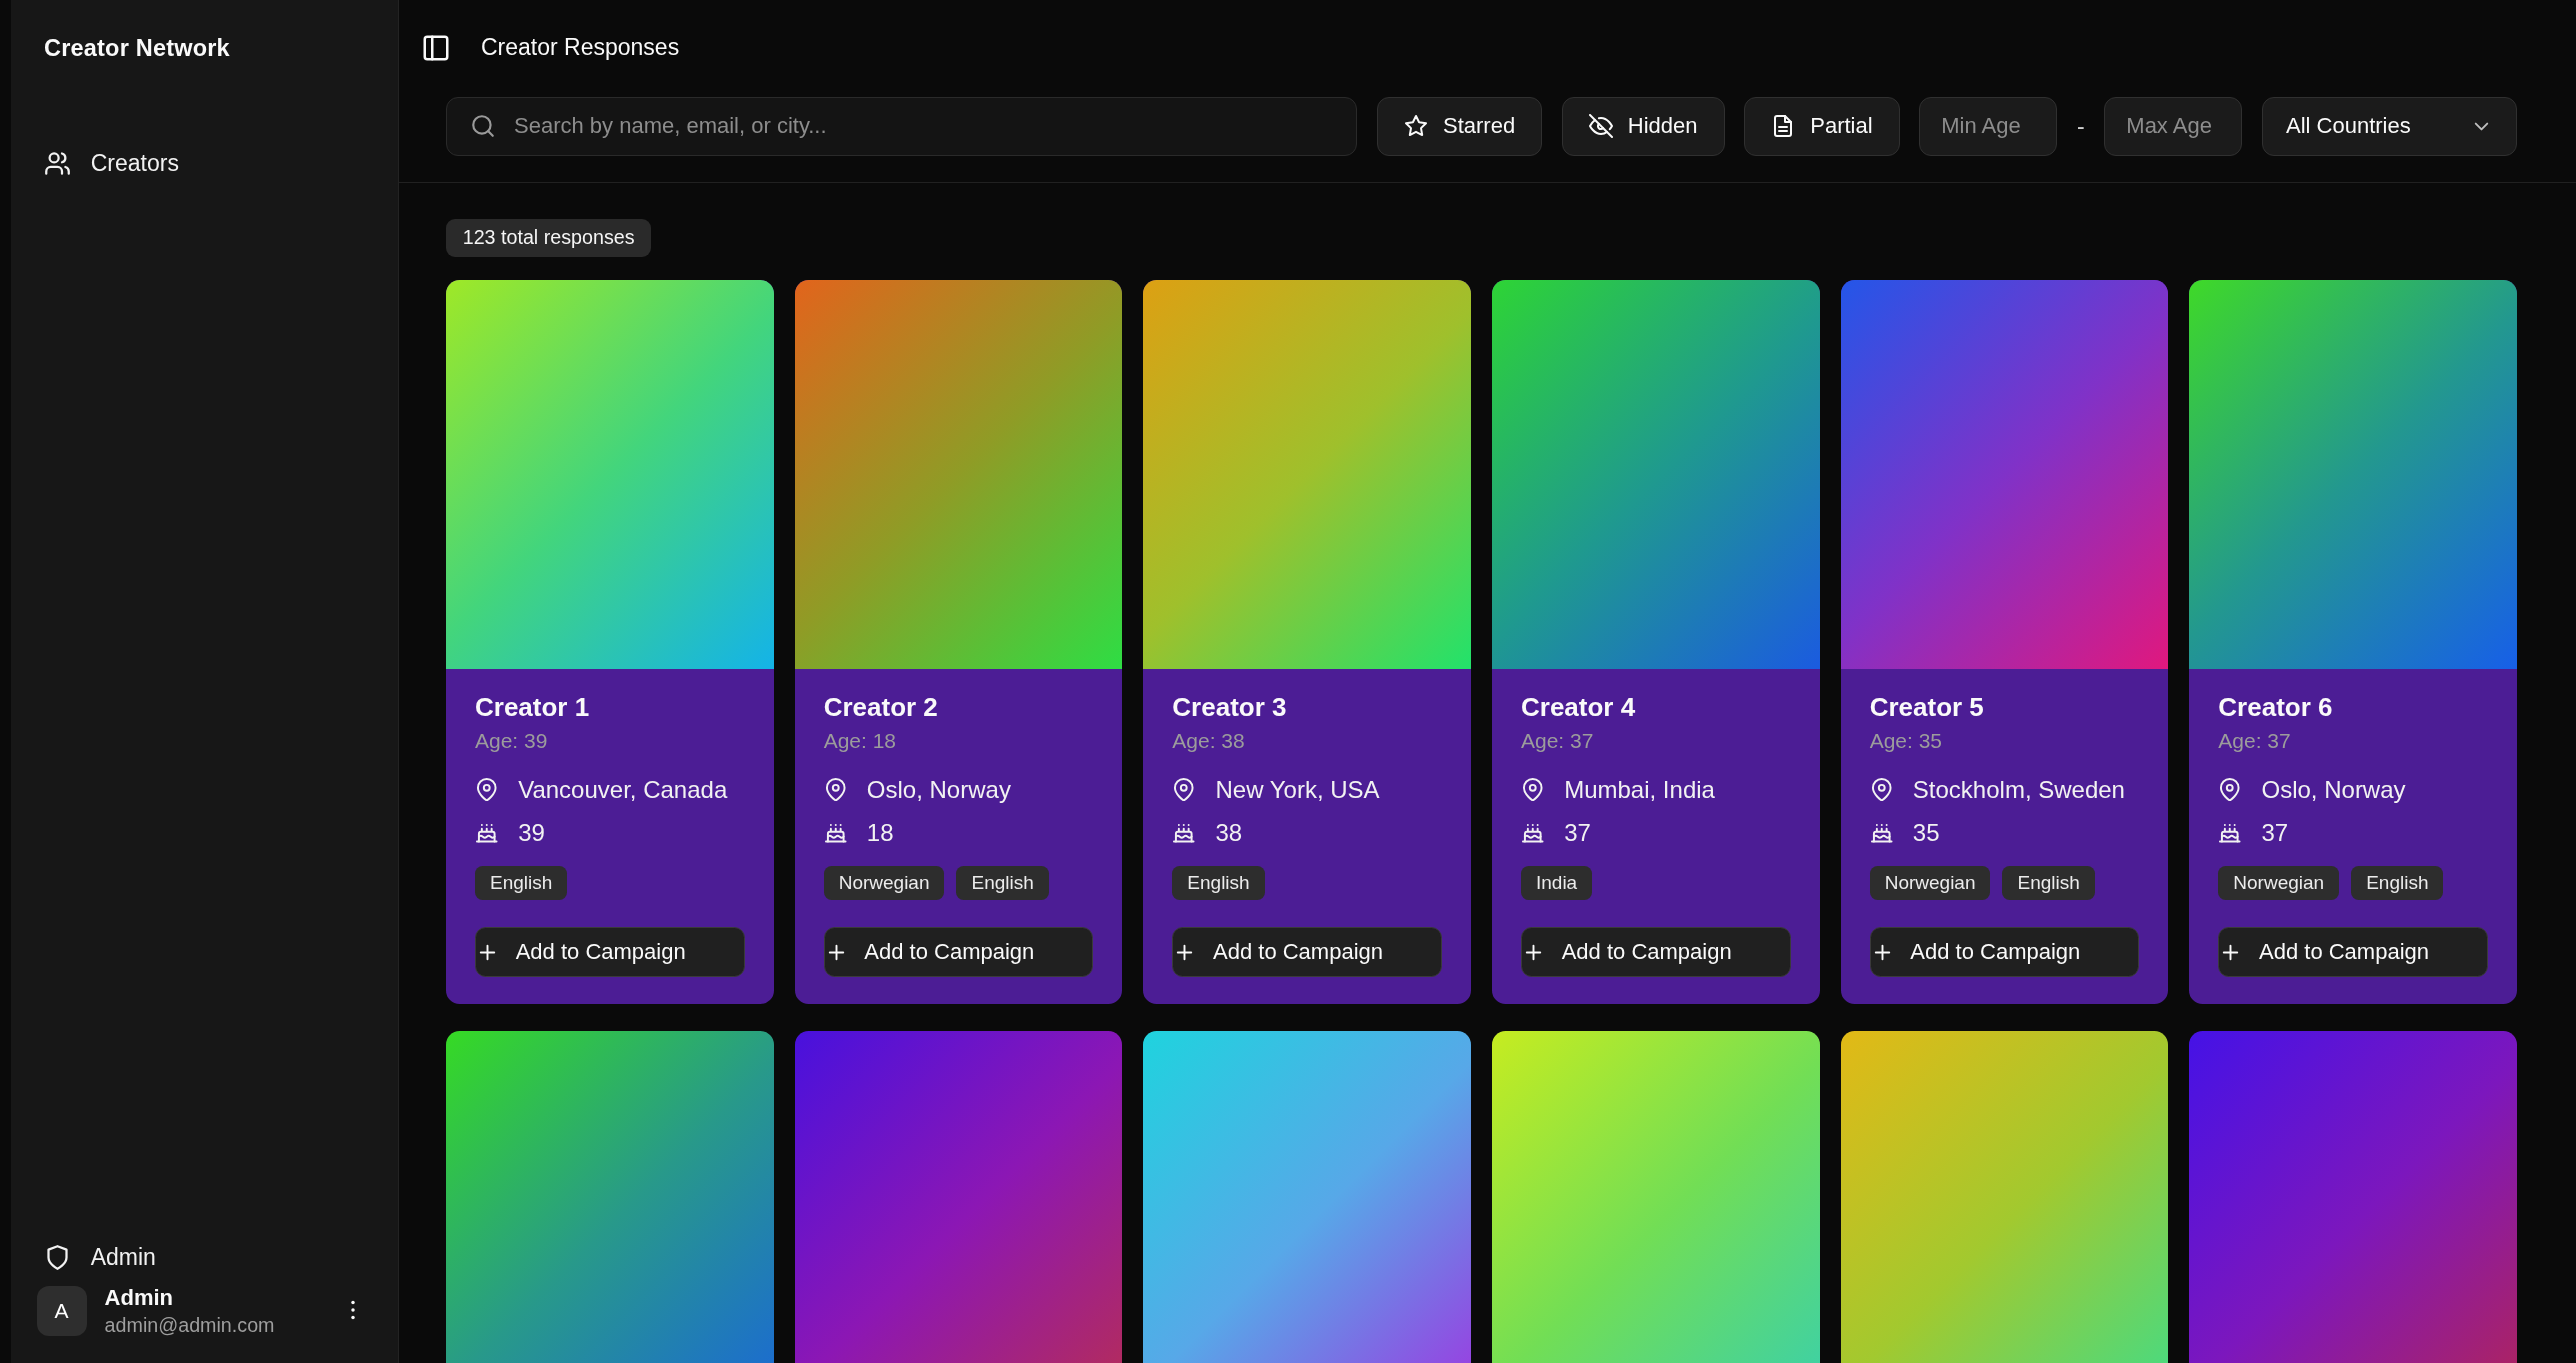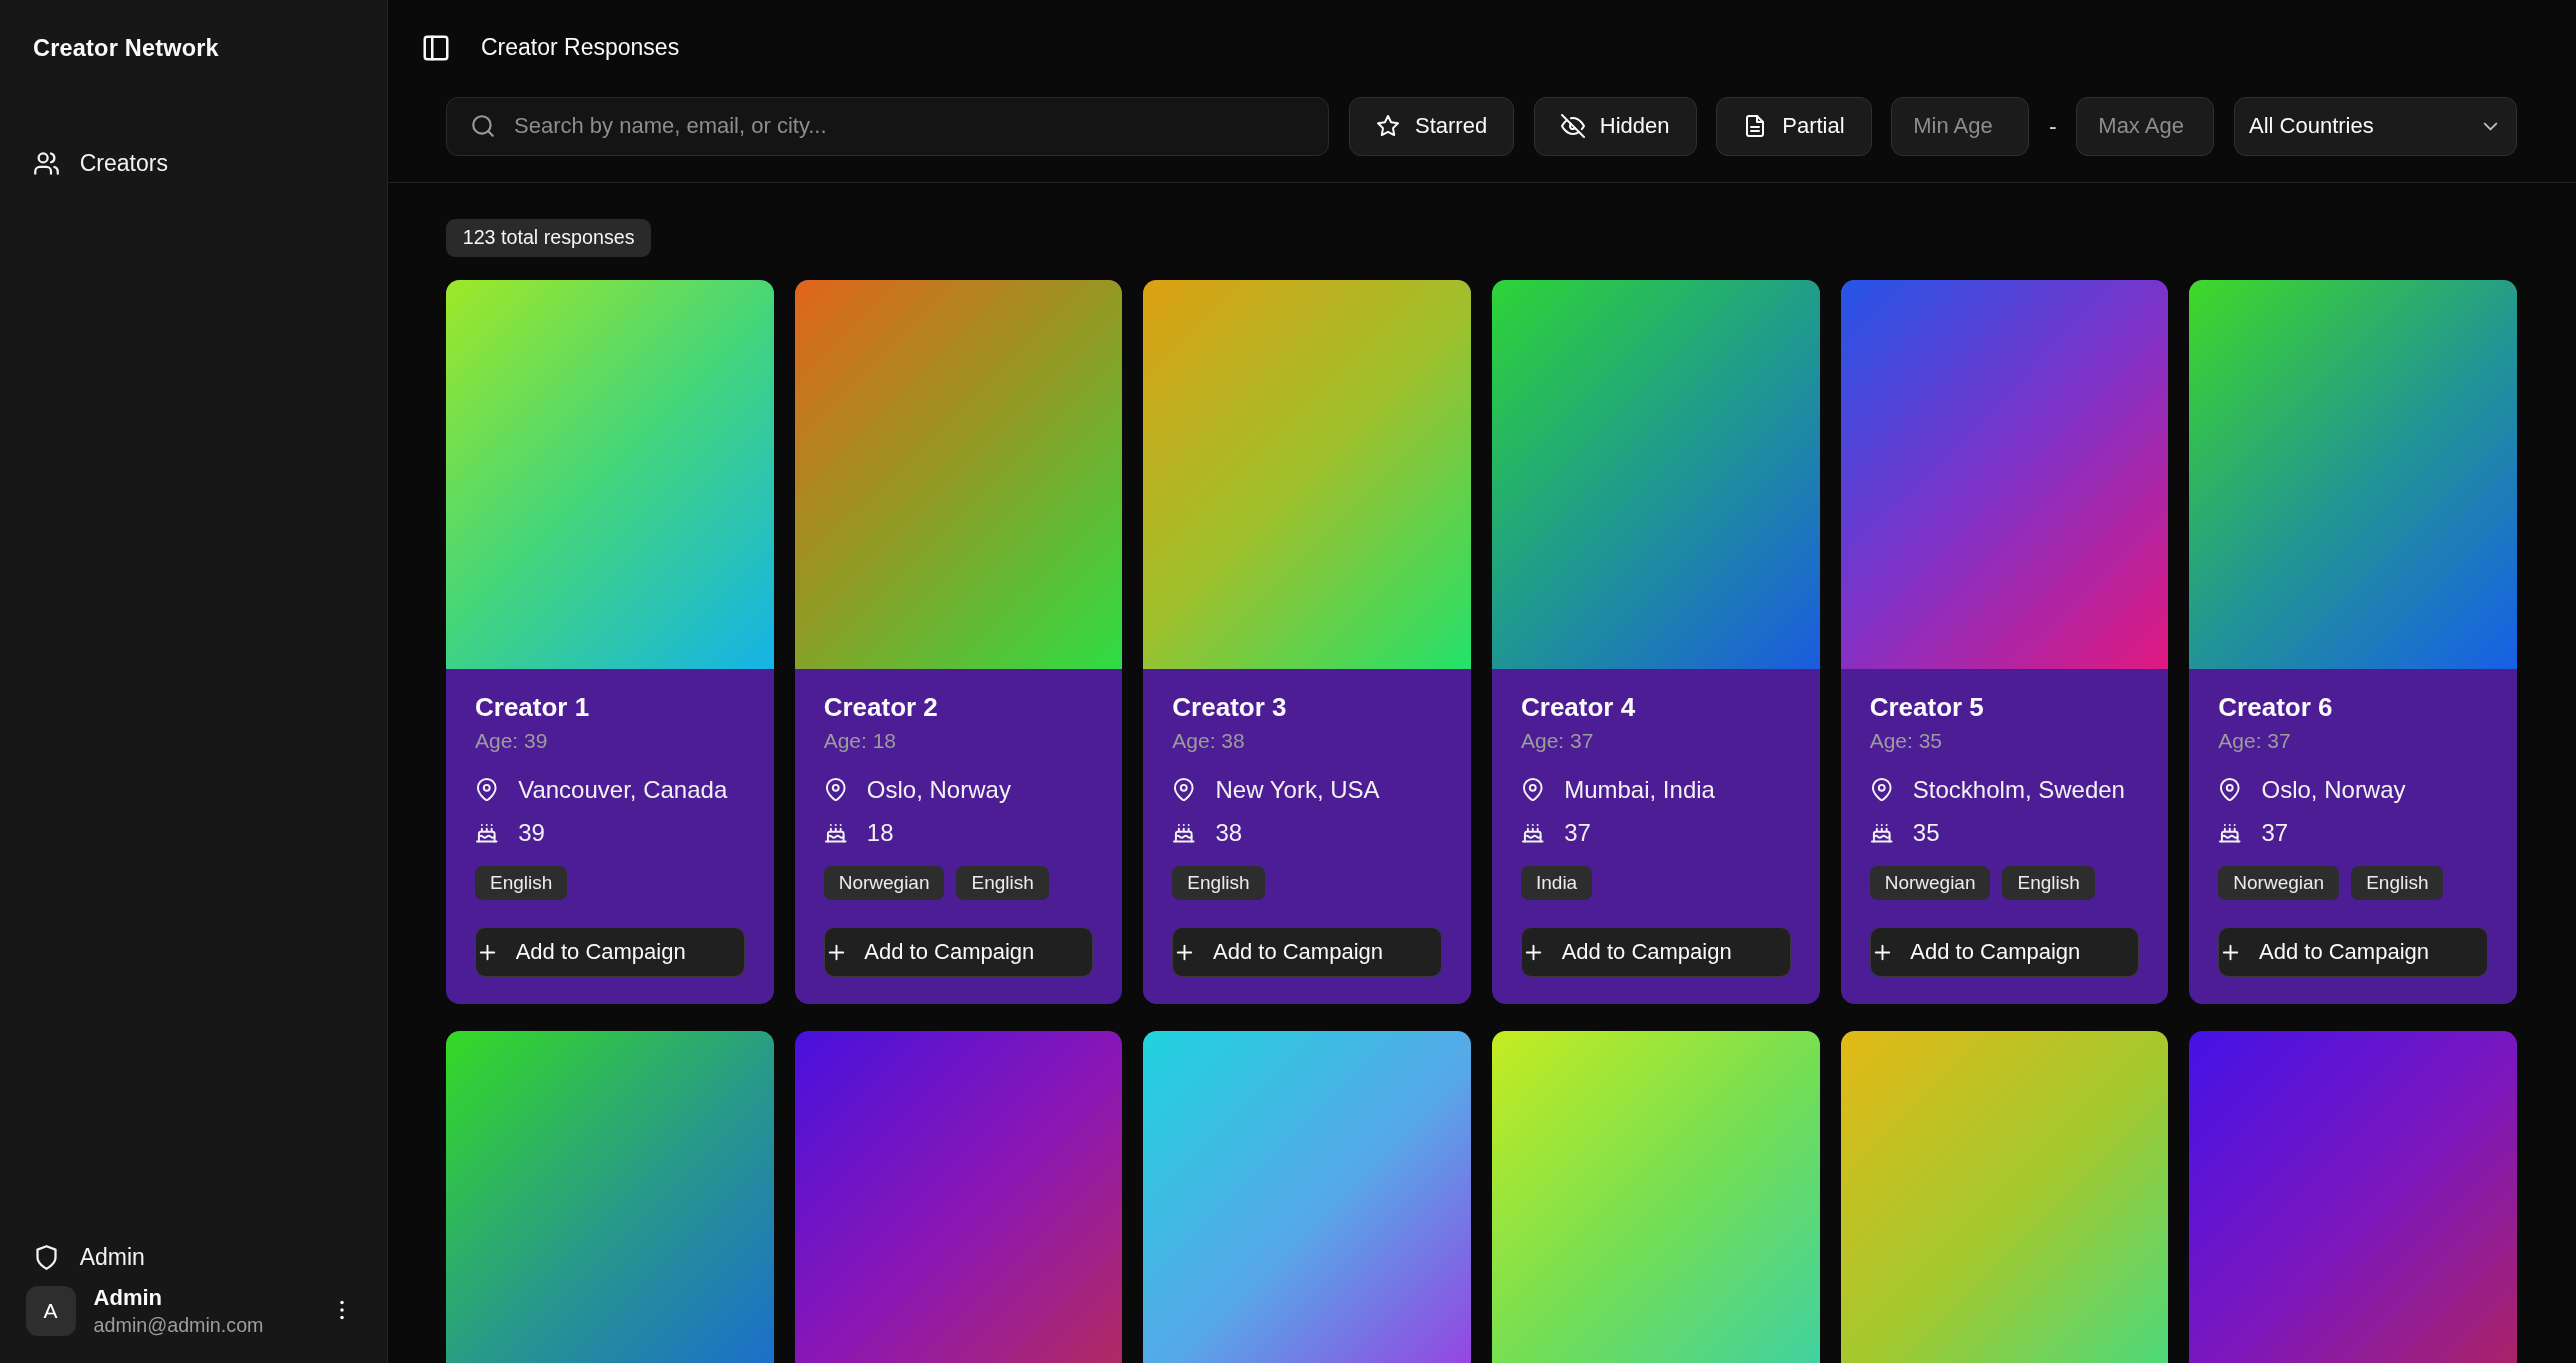--- a/index.html
+++ b/index.html
@@ -1,20 +1,20 @@
 <!DOCTYPE html>
 <html style="font-size:12px"><head>
 <meta charset="utf-8">
 <style>
   * { margin:0; padding:0; box-sizing:border-box; }
   html,body { width:2576px; height:1364px; background:#0a0a0a; overflow:hidden;
               font-family:"Liberation Sans", sans-serif; color:#fafafa; }
 
   
-  .sidebar { position:fixed; left:0; top:0; bottom:0; width:388px; background:#171717;
+  .sidebar { position:fixed; left:11px; top:0; bottom:0; width:388px; background:#171717;
              border-right:0.8px solid #232323; display:flex; flex-direction:column; }
   .sidebar-header { padding:35px 33px 0; font-size:23.5px; font-weight:700; letter-spacing:0.2px; }
   .sidebar-nav { margin-top:59px; padding:0 15px; display:flex; flex-direction:column; gap:9px; }
   .nav-item { display:flex; align-items:flex-end; gap:19.7px; padding:0 18px; height:56px;
               border-radius:12px; font-size:23px; color:#f2f2f2; cursor:pointer; }
   .nav-item .icon svg { width:27px; height:27px; }
   .sidebar-footer { margin-top:auto; padding:0 15px 12px; }
   .user-row { display:flex; align-items:center; gap:18px; padding:13.6px 10.6px; }
   .avatar { width:50px; height:50px; border-radius:12px; background:#2e2e2e; display:flex;
             align-items:center; justify-content:center; font-size:21px; color:#ffffff; flex:0 0 auto; }
@@ -41,23 +41,23 @@
                       font-size:22px; flex:1; font-family:inherit; }
   input::placeholder { color:#8d8d8d; }
   .filter-btn { height:59px; padding:0 26px; background:#1b1b1b; border:0.8px solid #303030;
                 border-radius:12px; display:flex; align-items:center; gap:15px; font-size:22px;
                 color:#fafafa; cursor:pointer; font-family:inherit; }
   .filter-btn .icon svg { width:24px; height:24px; }
   .age-input { width:138px; height:59px; background:#1b1b1b; border:0.8px solid #303030;
                border-radius:12px; color:#ededed; font-size:22px; padding:0 21px;
                font-family:inherit; outline:none; }
   .range-sep { font-size:23px; color:#cfcfcf; }
-  .country-select { width:283px; height:59px; background:#1b1b1b; border:0.8px solid #303030;
+  .country-select { width:255px; height:59px; background:#1b1b1b; border:0.8px solid #303030;
                     border-radius:12px; display:flex; align-items:center; justify-content:space-between;
-                    padding:0 14px; font-size:22px; cursor:pointer; }
+                    padding:0 23px; font-size:22px; cursor:pointer; }
   .country-select .icon svg { width:23px; height:23px; color:#bdbdbd; }
 
   .content { padding:36px 59px 0 58px; }
   .total-badge { display:inline-block; background:#2a2a2a; border-radius:9px; padding:7.6px 16.7px;
                  font-size:19.7px; color:#f5f5f5; }
   .grid { margin-top:23px; display:grid; grid-template-columns:repeat(6,1fr); gap:27px 21px; }
   .card { background:#4c1d95; border-radius:13.6px; overflow:hidden; display:flex; flex-direction:column; }
   .card-img { height:389px; flex:0 0 auto; }
   .card-body { padding:23px 29px 27px; }
   .card-title { font-size:26px; font-weight:700; }

